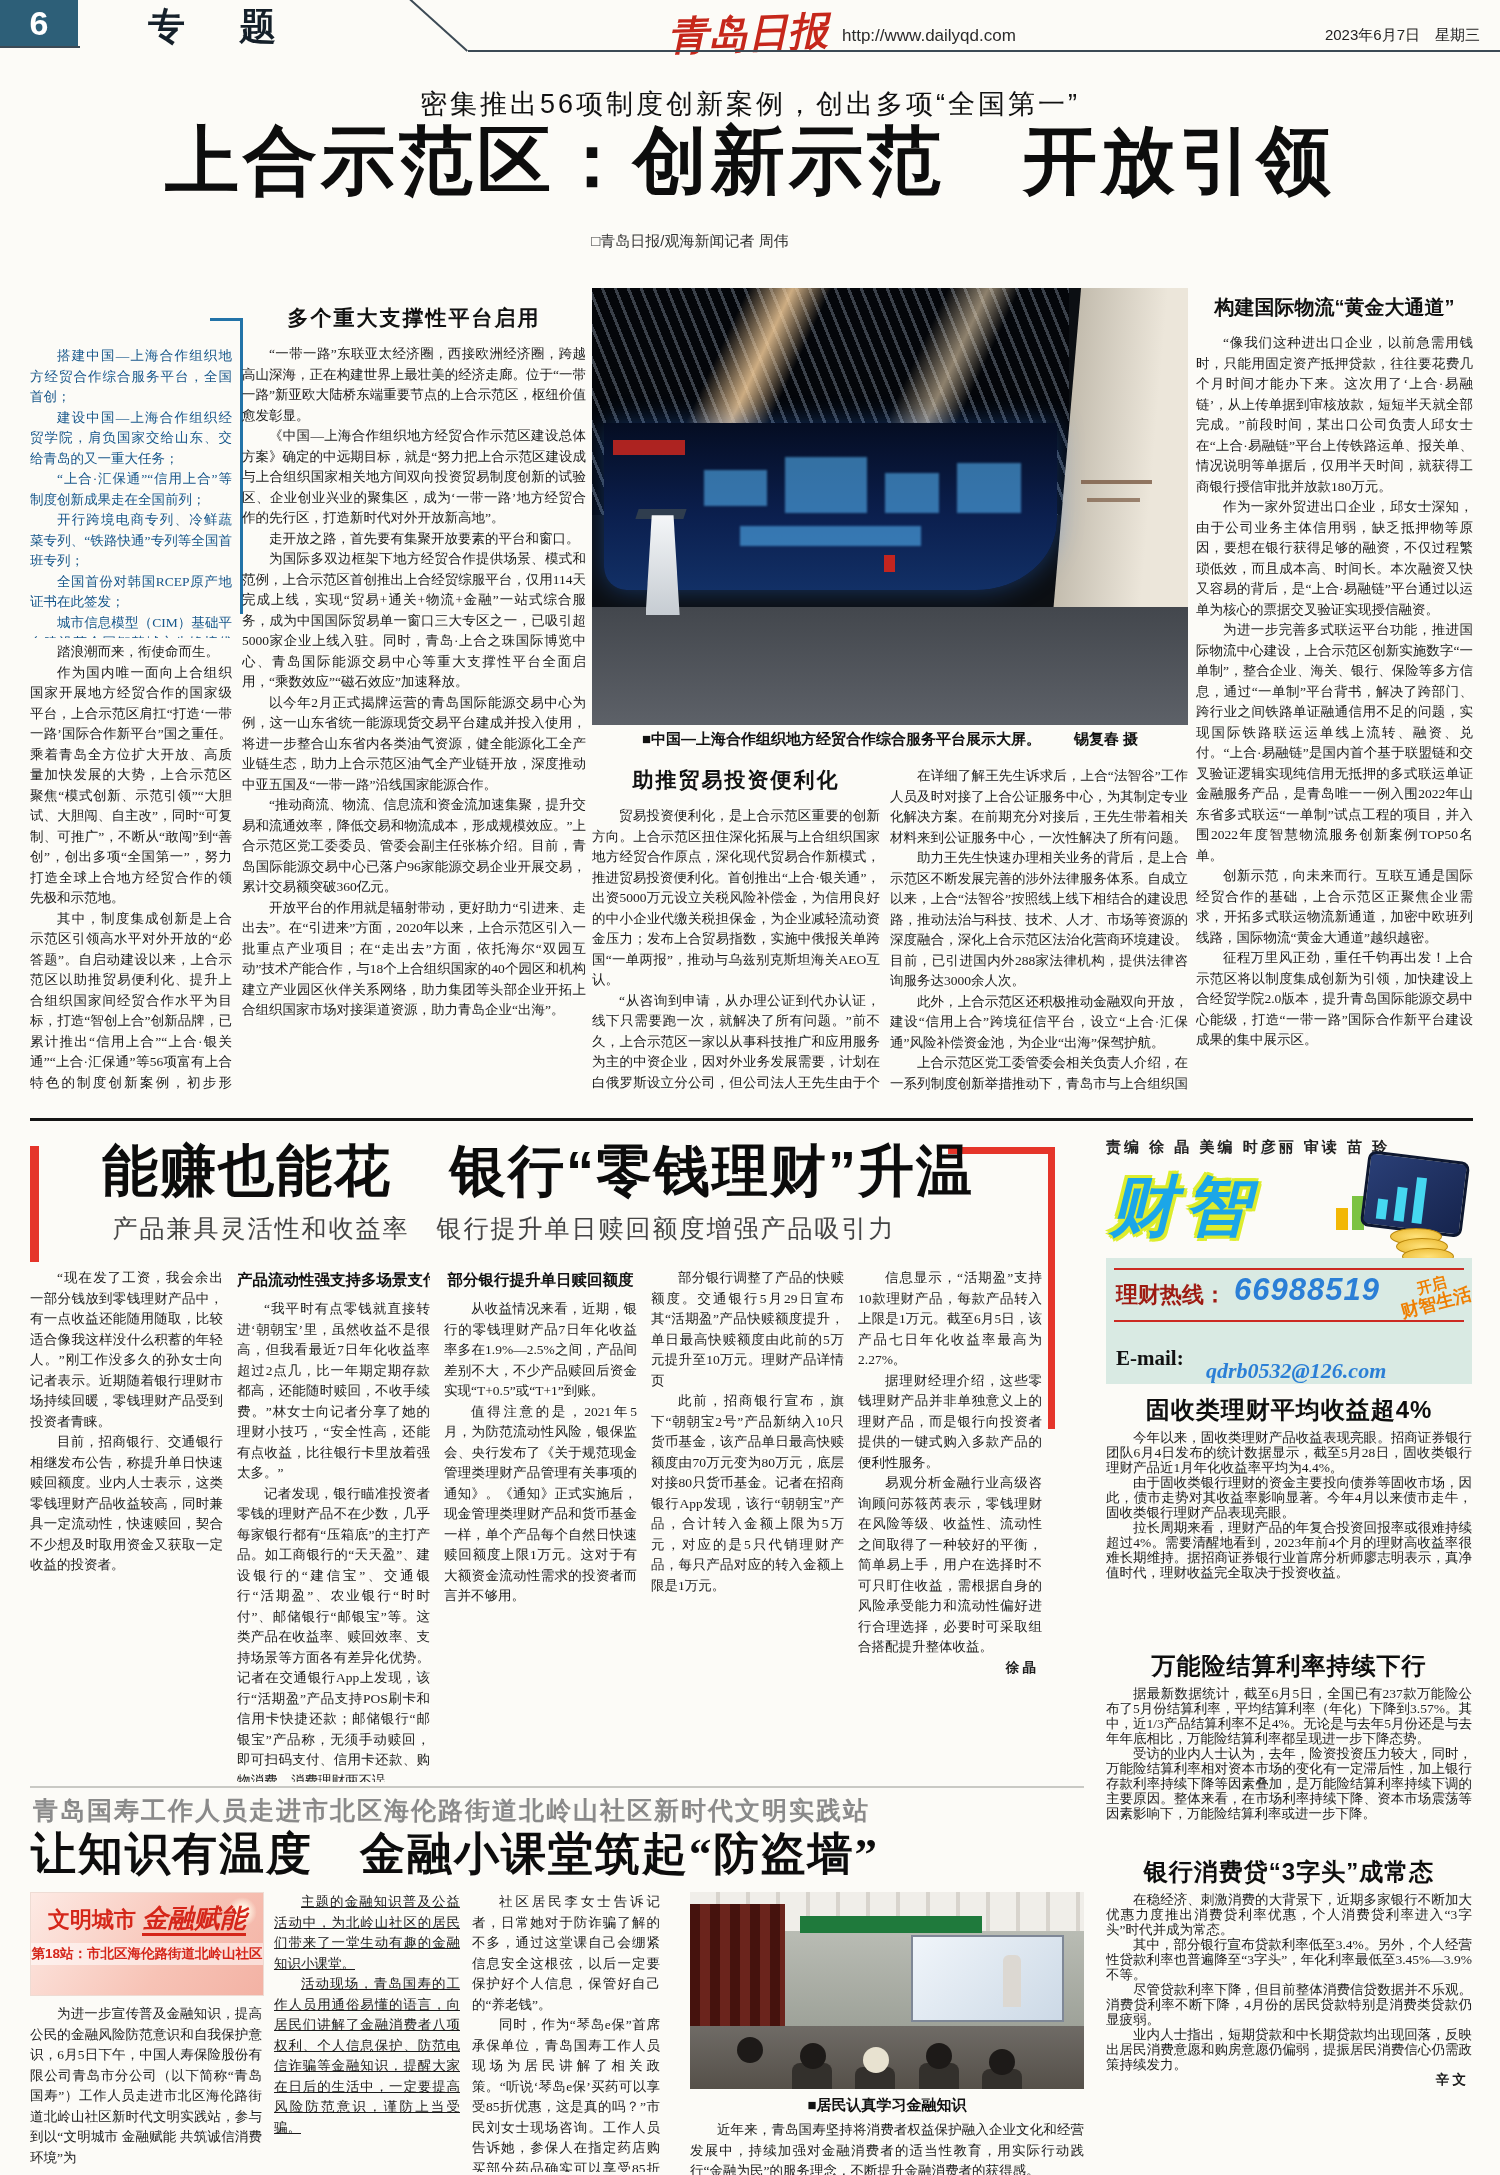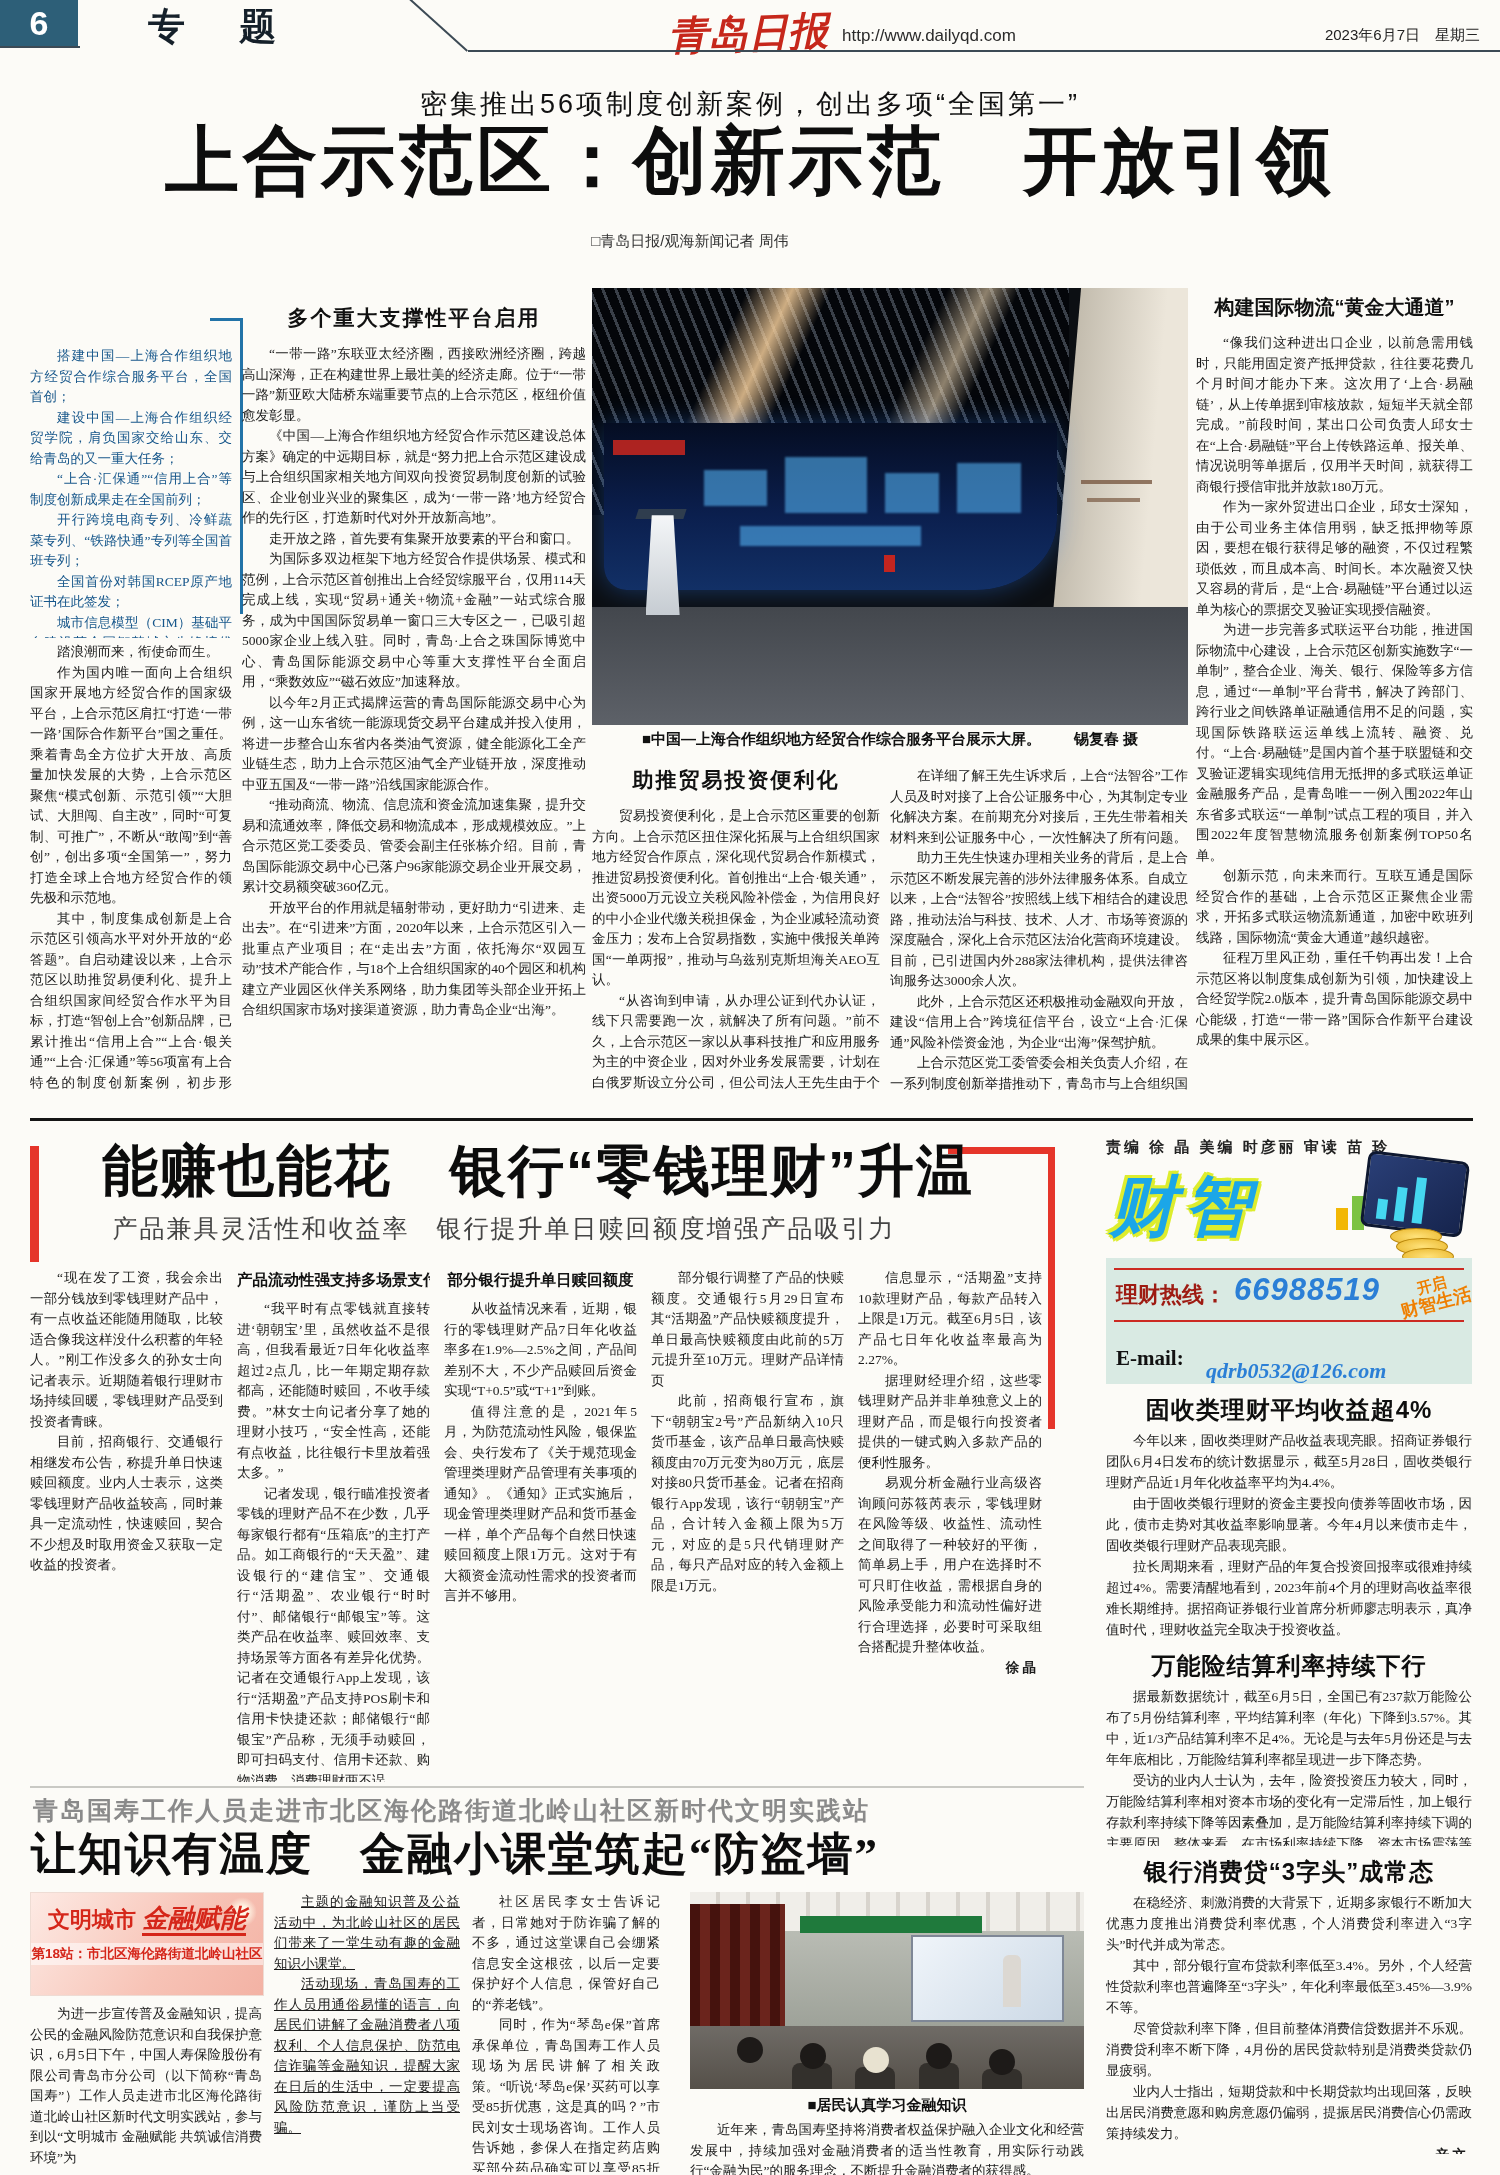--- a/index.html
+++ b/index.html
@@ -71,21 +71,21 @@
   .gbar2{position:absolute;right:124px;top:46px;width:12px;height:22px;background:#f2b705;}
   .czpanel{left:1106px;top:1258px;width:366px;height:126px;background:#d9eae3;}
   .czline{position:absolute;left:8px;width:350px;height:2px;background:#cc2a22;}
   .hotlab{position:absolute;left:10px;top:22px;font:800 22px "Liberation Sans",sans-serif;color:#9e1b12;}
   .hotnum{position:absolute;left:128px;top:14px;font:italic 700 31px "Liberation Sans",sans-serif;color:#2b7fd6;letter-spacing:1px;}
   .czbadge{position:absolute;right:2px;top:18px;transform:rotate(-15deg);color:#ef7f00;font:800 15px "Liberation Sans",sans-serif;text-align:center;line-height:18px;}
   .czbadge .b2{font-size:18px;}
   .emlab{position:absolute;left:10px;top:88px;font:800 21px "Liberation Serif",serif;color:#111;}
   .emval{position:absolute;left:100px;top:88px;font:italic 700 22px "Liberation Serif",serif;color:#2b7fd6;margin-top:12px;}
   .czttl{width:366px;text-align:center;font:800 24px "Liberation Sans",sans-serif;letter-spacing:1px;color:#0e0e0e;}
-  .czbody p{font-size:13.5px;line-height:21px;}
+  .czbody p{font-size:13.5px;line-height:15px;}
   
   .comm-rule{left:30px;top:1786px;width:1054px;height:2px;background:#c9c9c4;}
   .commkick{left:33px;top:1794px;font:700 25px "Liberation Sans",sans-serif;letter-spacing:2px;color:#8a8a8a;}
   .commttl{left:31px;top:1824px;width:1054px;font:900 45px "Liberation Serif",serif;letter-spacing:2px;color:#0d0d0d;}
   .banner{left:30px;top:1892px;width:232px;height:102px;background:linear-gradient(125deg,#fdeae4,#f7c3b6 60%,#f3b2a4);
           border:1px solid #eedcd4;overflow:hidden;}
   .bn-l1{position:absolute;left:0;top:8px;width:100%;text-align:center;}
   .bn-l1a{font:800 22px "Liberation Serif",serif;color:#d5261a;}
   .bn-l1b{font:italic 900 26px "Liberation Serif",serif;color:#d5261a;margin-left:6px;border-bottom:3px solid #d5261a;}
   .bn-sun{position:absolute;right:6px;top:4px;width:30px;height:30px;border-radius:50%;

